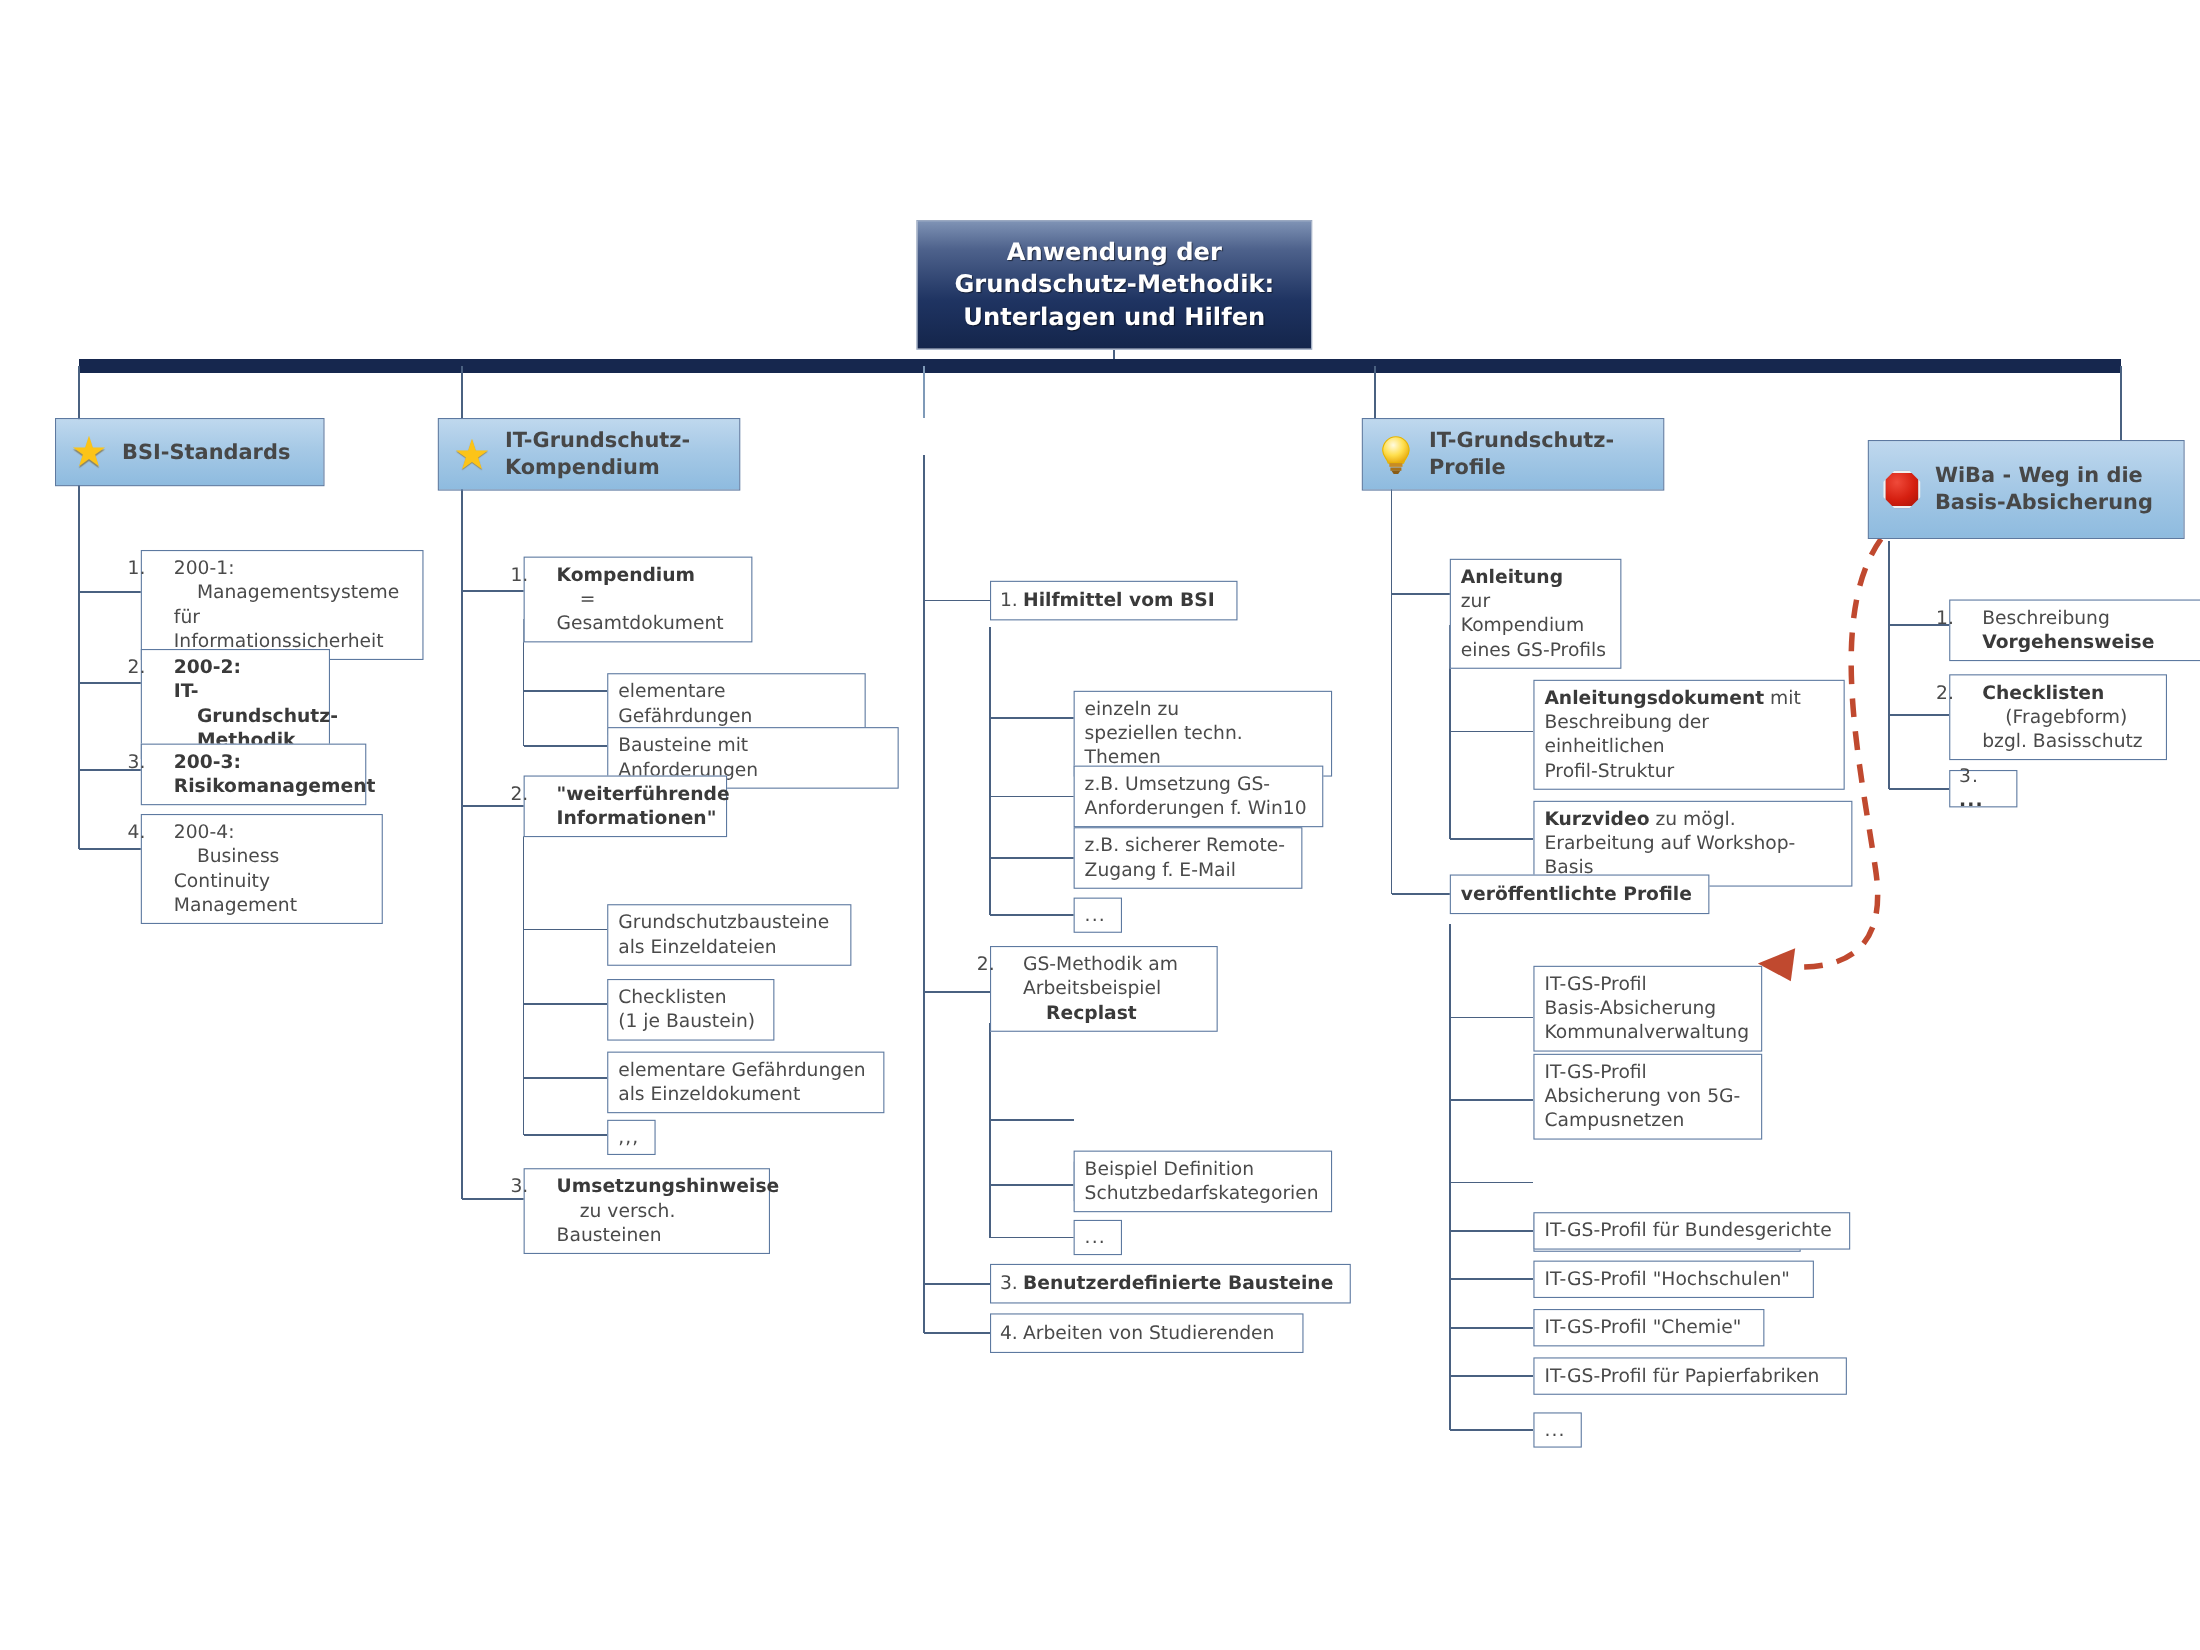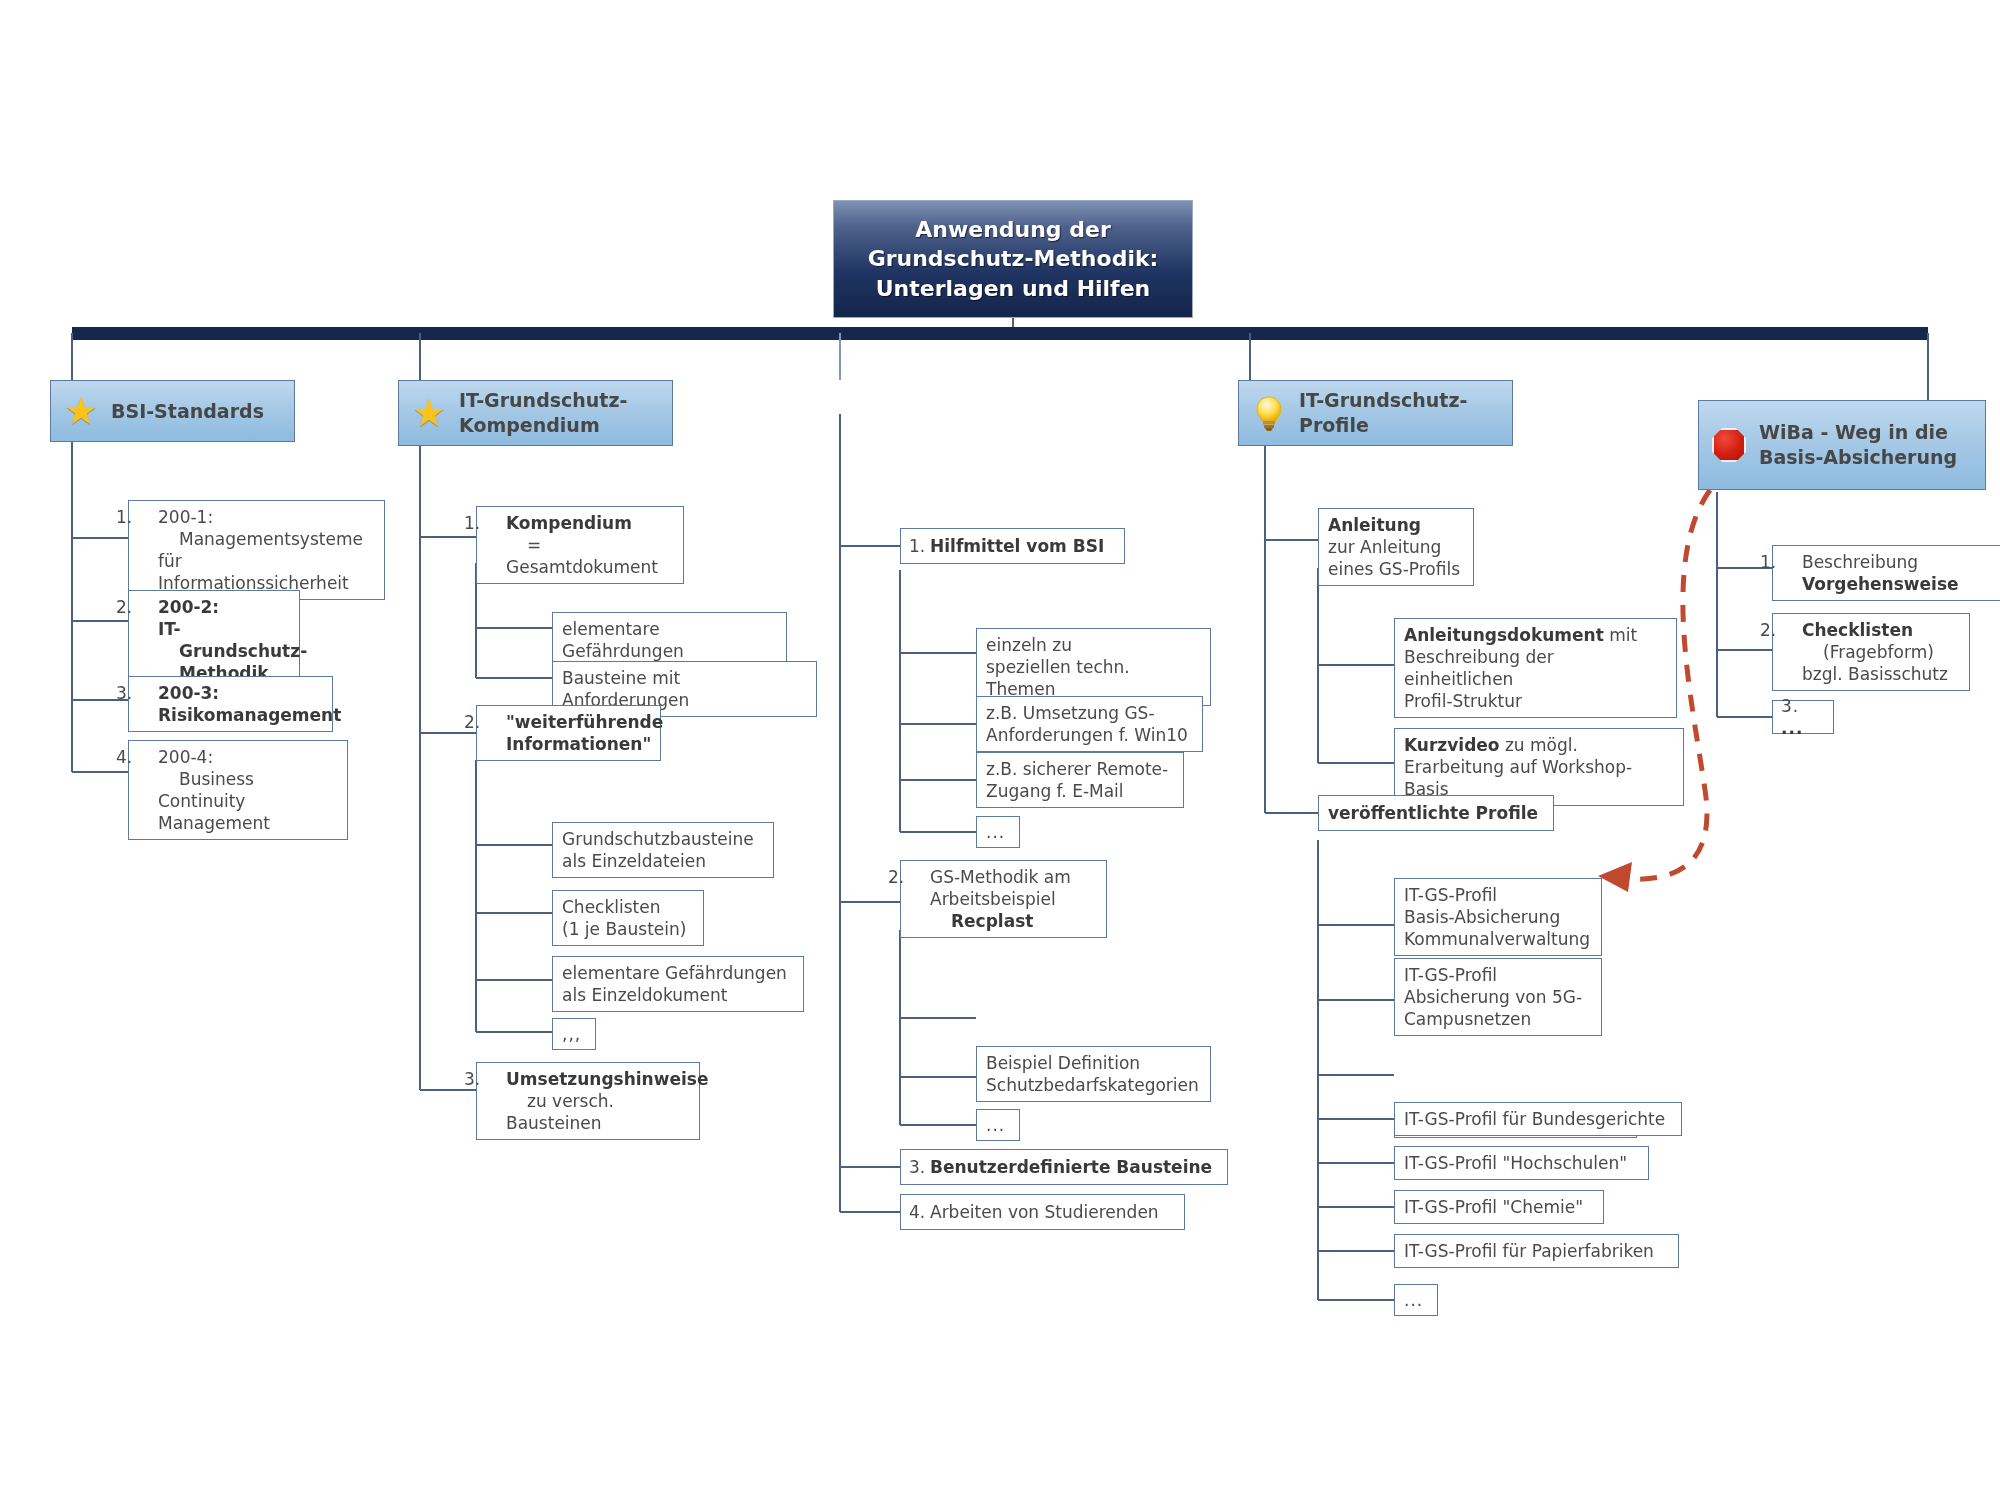--- a/index.html
+++ b/index.html
@@ -327,21 +327,21 @@
         <rect x="10" y="30" width="10" height="3" fill="#a8711a"></rect>
         <path d="M11,33 L19,33 L17,36 L13,36 Z" fill="#8a5c14"></path>
       </svg>
     </span>
     <span class="blabel">IT-Grundschutz-
 Profile</span>
   </div>
 
   <div class="box" style="left:1318px; top:508px; width:156px;">
     <span><b>Anleitung</b>
-<span>zur Anleitung
+<span>zur Kompendium
 eines GS-Profils</span></span>
   </div>
 
   <div class="box" style="left:1394px; top:618px; width:283px;">
     <span><b>Anleitungsdokument</b><span> mit
 Beschreibung der einheitlichen
 Profil-Struktur</span></span>
   </div>
 
   <div class="box" style="left:1394px; top:728px; width:290px;">

